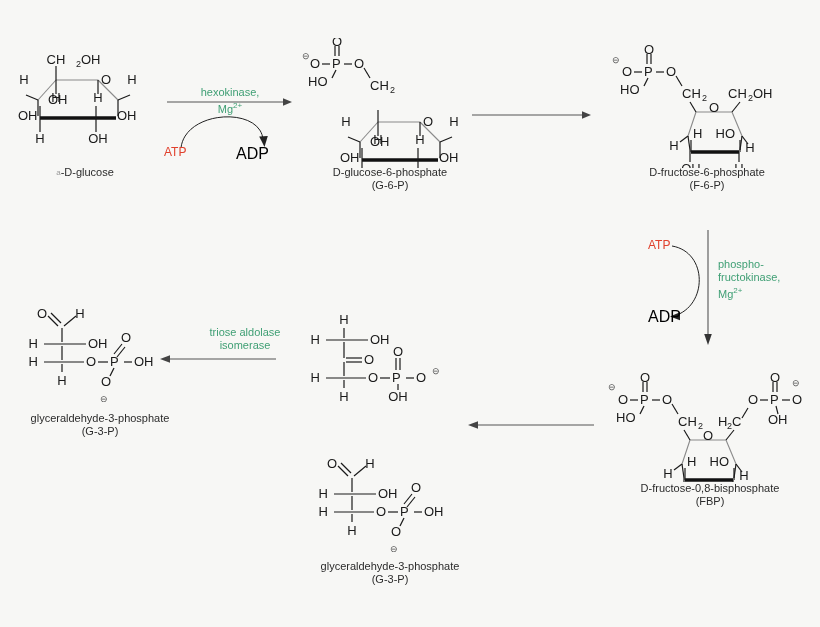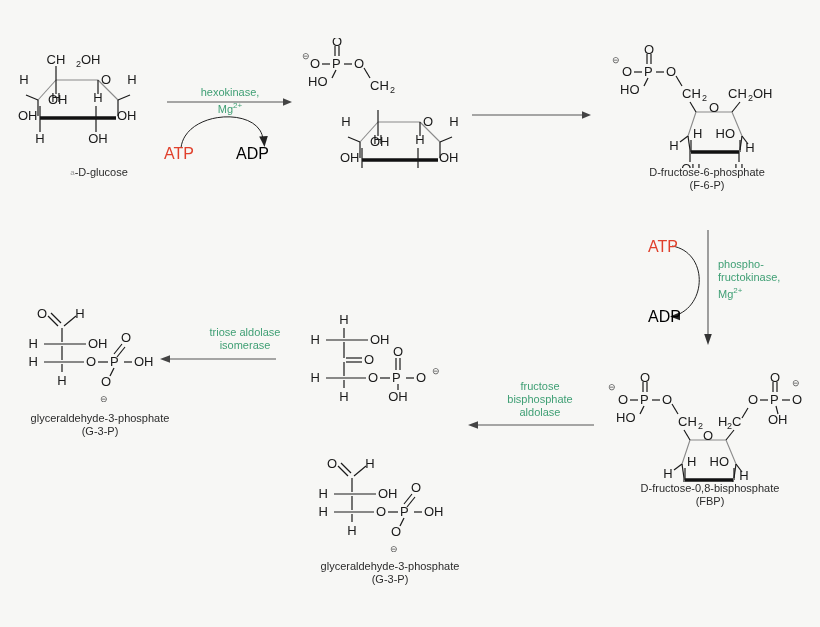--- a/index.html
+++ b/index.html
@@ -31,21 +31,21 @@
     text-align: center;
     font-family: "Liberation Sans", sans-serif;
     font-size: 11px;
     color: #3f9f74;
     line-height: 13px;
     white-space: nowrap;
   }
   .atp {
     position: absolute;
     font-family: "Liberation Sans", sans-serif;
-    font-size: 16px;
+    font-size: 12px;
     color: #e0402c;
     white-space: nowrap;
   }
   .adp {
     position: absolute;
     font-family: "Liberation Sans", sans-serif;
     font-size: 16px;
     color: #000000;
     white-space: nowrap;
   }
@@ -99,21 +99,21 @@
       <text class="atom" x="122" y="34" text-anchor="middle">H</text>
       <text class="atom" x="46" y="52" text-anchor="middle">H</text>
       <text class="atom" x="88" y="52" text-anchor="middle">H</text>
       <text class="atom" x="38" y="54" text-anchor="start">OH</text>
       <text class="atom" x="8" y="70" text-anchor="start">OH</text>
       <text class="atom" x="107" y="70" text-anchor="start">OH</text>
       <text class="atom" x="30" y="93" text-anchor="middle">H</text>
       <text class="atom" x="88" y="93" text-anchor="middle">OH</text>
     </svg>
   </div>
-  <div class="caption" style="left:24px; top:166px; width:150px;">
+  <div class="caption" style="left:10px; top:166px; width:150px;">
     <span class="alpha">a</span><span>-D-glucose</span>
   </div>
 
   <div class="enzyme" style="left:170px; top:86px; width:120px;">
     <div>hexokinase,</div>
     <div><span>Mg</span><sup style="font-size:8px">2+</sup></div>
   </div>
   <div class="struct" style="left:165px; top:96px;">
     <svg width="130" height="62" viewBox="0 0 130 62">
       <path class="arrow-line" d="M2,6 L118,6"></path>
@@ -170,20 +170,24 @@
         <text class="atom" x="46" y="52" text-anchor="middle">H</text>
         <text class="atom" x="88" y="52" text-anchor="middle">H</text>
         <text class="atom" x="38" y="54" text-anchor="start">OH</text>
         <text class="atom" x="8" y="70" text-anchor="start">OH</text>
         <text class="atom" x="107" y="70" text-anchor="start">OH</text>
         <text class="atom" x="30" y="93" text-anchor="middle">H</text>
         <text class="atom" x="88" y="93" text-anchor="middle">OH</text>
       </g>
     </svg>
   </div>
+  <div class="caption" style="left:300px; top:166px; width:180px;">
+    <div>D-glucose-6-phosphate</div>
+    <div>(G-6-P)</div>
+  </div>
 
   <div class="struct" style="left:470px; top:108px;">
     <svg width="124" height="14" viewBox="0 0 124 14">
       <path class="arrow-line" d="M2,7 L112,7"></path>
       <path d="M112,3.2 L121,7 L112,10.8 Z" fill="#444"></path>
     </svg>
   </div>
 
   <div class="struct" style="left:600px; top:38px;">
     <svg width="200" height="130" viewBox="0 0 200 130">
@@ -314,25 +318,20 @@
       <text class="atom" x="179" y="10" text-anchor="middle">O</text>
       <path class="bond" d="M180,34 L182,42"></path>
       <text class="atom" x="172" y="52">OH</text>
     </svg>
   </div>
   <div class="caption" style="left:600px; top:482px; width:220px;">
     <div>D-fructose-0,8-bisphosphate</div>
     <div>(FBP)</div>
   </div>
 
-  <div class="enzyme" style="left:485px; top:380px; width:110px;">
-    <div>fructose</div>
-    <div>bisphosphate</div>
-    <div>aldolase</div>
-  </div>
   <div class="struct" style="left:466px; top:418px;">
     <svg width="130" height="14" viewBox="0 0 130 14">
       <path class="arrow-line" d="M10,7 L128,7"></path>
       <path d="M12,3.2 L2,7 L12,10.8 Z" fill="#444"></path>
     </svg>
   </div>
 
   <div class="struct" style="left:310px; top:312px;">
     <svg width="150" height="92" viewBox="0 0 150 92">
 

